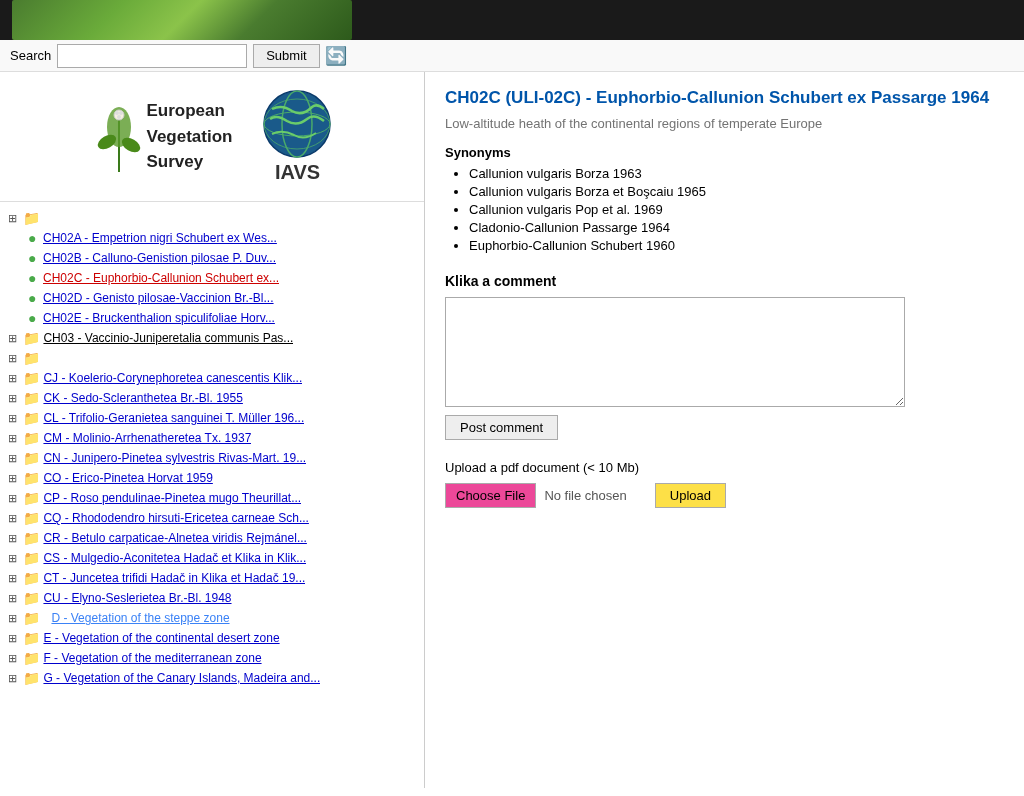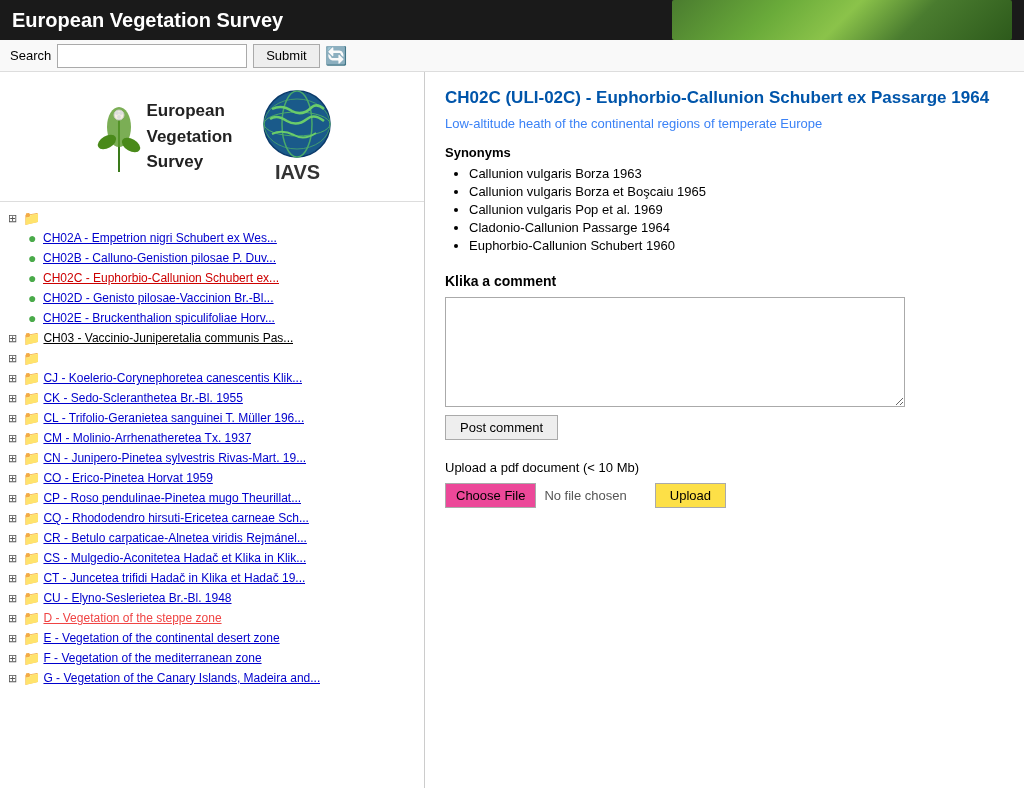--- a/index.html
+++ b/index.html
@@ -130,21 +130,21 @@
       overflow-y: auto;
     }
     #content-title {
       font-size: 17px;
       color: #0055aa;
       font-weight: bold;
       margin-bottom: 8px;
     }
     #content-subtitle {
       font-size: 13px;
-      color: #3b82f6;
+      color: #737373;
       margin-bottom: 14px;
     }
     #synonyms-header {
       font-weight: bold;
       margin-bottom: 6px;
     }
     #synonyms-list {
       list-style: disc;
       padding-left: 24px;
       margin-bottom: 20px;
@@ -206,21 +206,20 @@
     }
 
     ::-webkit-scrollbar { width: 12px; }
     ::-webkit-scrollbar-track { background: #f1f1f1; }
     ::-webkit-scrollbar-thumb { background: #bbb; border: 1px solid #999; }
   </style>
 </head>
 <body>
 
 <div id="header">
-  <span id="header-title">European Vegetation Survey</span>
   <div id="header-image"></div>
 </div>
 
 <div id="search-bar">
   <label id="search-label">Search</label>
   <input id="search-input" type="text" style="">
   <button id="submit-btn">Submit</button>
   <span id="refresh-icon">🔄</span>
 </div>
 
@@ -348,21 +347,21 @@
           <span style="color:#0000cc;text-decoration:underline;overflow:hidden;text-overflow:ellipsis;">CT - Juncetea trifidi Hadač in Klika et Hadač 19...</span>
         </div>
         <div style="padding: 2px 4px; display: flex; align-items: center; gap: 3px; white-space: nowrap; overflow: hidden; text-overflow: ellipsis; cursor: pointer; font-size: 12px;">
           <span style="color:#555;font-size:11px;width:12px;display:inline-block;flex-shrink:0;">⊞</span>
           <span style="color:#e8a020;font-size:14px;flex-shrink:0;">📁</span>
           <span style="color:#0000cc;text-decoration:underline;overflow:hidden;text-overflow:ellipsis;">CU - Elyno-Seslerietea Br.-Bl. 1948</span>
         </div>
         <div style="padding: 2px 4px; display: flex; align-items: center; gap: 3px; white-space: nowrap; overflow: hidden; text-overflow: ellipsis; cursor: pointer; font-size: 12px;">
           <span style="color:#555;font-size:11px;width:12px;display:inline-block;flex-shrink:0;">⊞</span>
           <span style="color:#e8a020;font-size:14px;flex-shrink:0;">📁</span>
-          <span style="color:#ef4444;text-decoration:underline;overflow:hidden;text-overflow:ellipsis;">D - Vegetation of the steppe zone</span>
+          <span style="color:#3b82f6;text-decoration:underline;overflow:hidden;text-overflow:ellipsis;margin-left:8px;">D - Vegetation of the steppe zone</span>
         </div>
         <div style="padding: 2px 4px; display: flex; align-items: center; gap: 3px; white-space: nowrap; overflow: hidden; text-overflow: ellipsis; cursor: pointer; font-size: 12px;">
           <span style="color:#555;font-size:11px;width:12px;display:inline-block;flex-shrink:0;">⊞</span>
           <span style="color:#e8a020;font-size:14px;flex-shrink:0;">📁</span>
           <span style="color:#0000cc;text-decoration:underline;overflow:hidden;text-overflow:ellipsis;">E - Vegetation of the continental desert zone</span>
         </div>
         <div style="padding: 2px 4px; display: flex; align-items: center; gap: 3px; white-space: nowrap; overflow: hidden; text-overflow: ellipsis; cursor: pointer; font-size: 12px;">
           <span style="color:#555;font-size:11px;width:12px;display:inline-block;flex-shrink:0;">⊞</span>
           <span style="color:#e8a020;font-size:14px;flex-shrink:0;">📁</span>
           <span style="color:#0000cc;text-decoration:underline;overflow:hidden;text-overflow:ellipsis;">F - Vegetation of the mediterranean zone</span>

